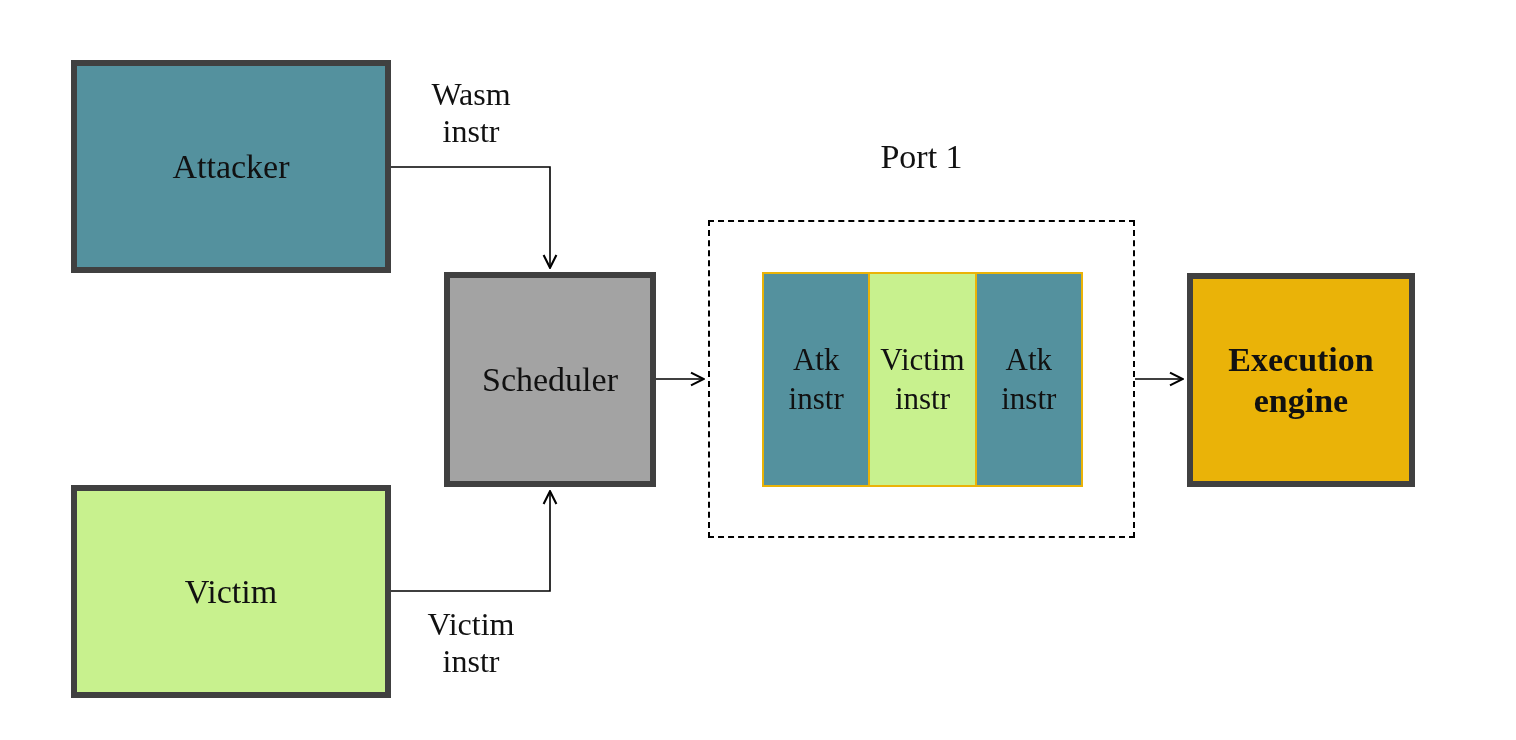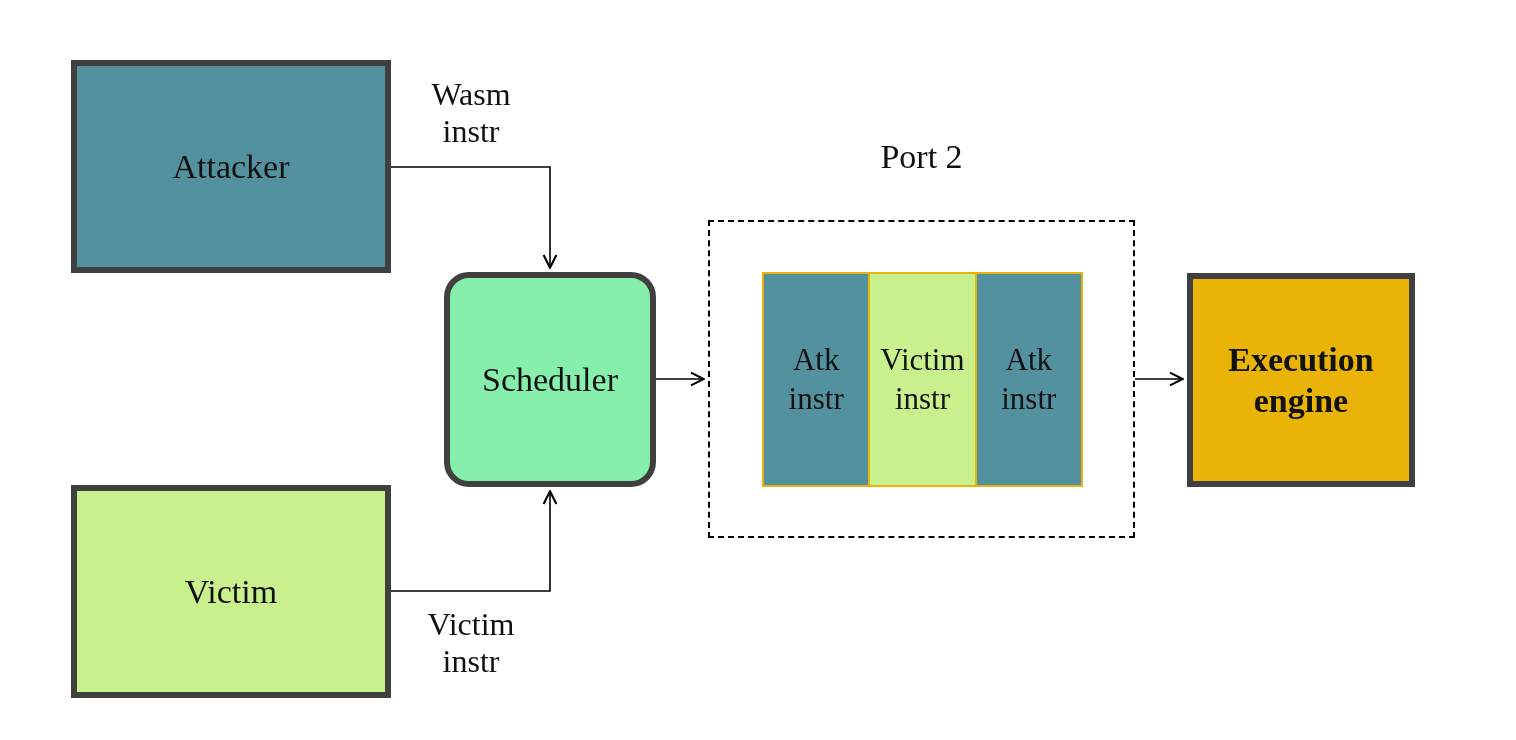--- a/index.html
+++ b/index.html
@@ -31,21 +31,21 @@
     display: flex;
     align-items: center;
     justify-content: center;
     text-align: center;
     font-size: 34px;
     line-height: 1.22;
     white-space: pre-line;
   }
   .attacker-box  { left: 71px;   top: 60px;  width: 320px; height: 213px; }
   .victim-box    { left: 71px;   top: 485px; width: 320px; height: 213px; }
-  .scheduler-box { left: 444px;  top: 272px; width: 212px; height: 215px; background: #86efac; border-radius: 25px; }
+  .scheduler-box { left: 444px;  top: 272px; width: 212px; height: 215px; background: #a3a3a3; }
   .execution-box { left: 1187px; top: 273px; width: 228px; height: 214px; background: #eab308; font-weight: bold; }
 
   .port-boundary {
     position: absolute;
     left: 708px;
     top: 220px;
     width: 427px;
     height: 318px;
     box-sizing: border-box;
     border: 2px dashed #000000;
@@ -114,21 +114,21 @@
   </div>
 
   <div class="box victim-box" style="background: rgb(200, 241, 142);">
     <span>Victim</span>
   </div>
 
   <div class="box scheduler-box">
     <span>Scheduler</span>
   </div>
 
-  <div class="port-title">Port 2</div>
+  <div class="port-title">Port 1</div>
 
   <div class="port-boundary"></div>
 
   <div class="port-segments">
     <div class="segment" style="background: rgb(84, 145, 158);">
       <span>Atk
 instr</span>
     </div>
     <div class="segment" style="background: rgb(200, 241, 142);">
       <span>Victim

